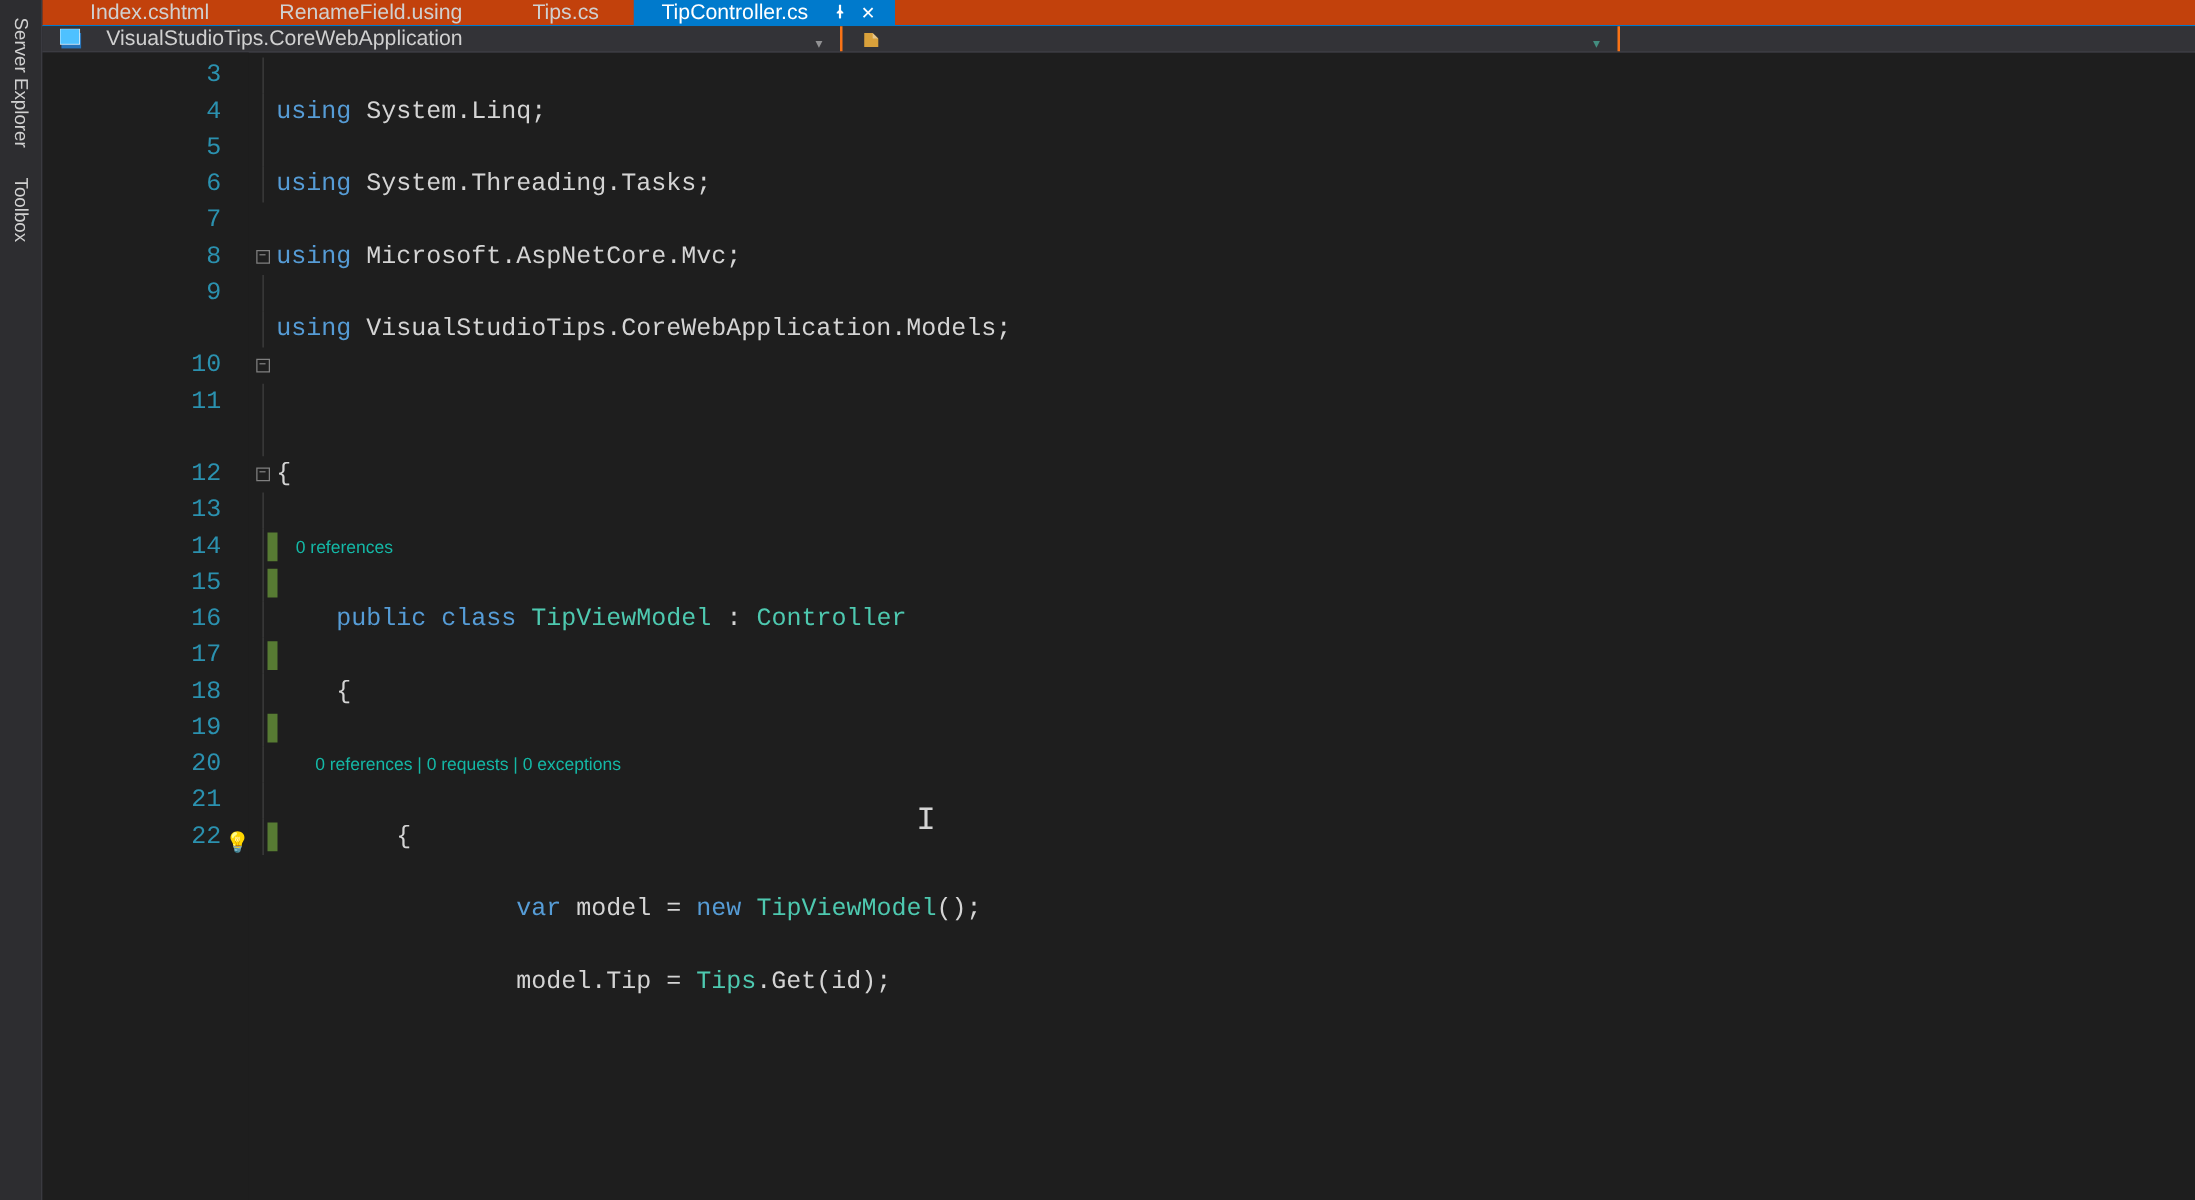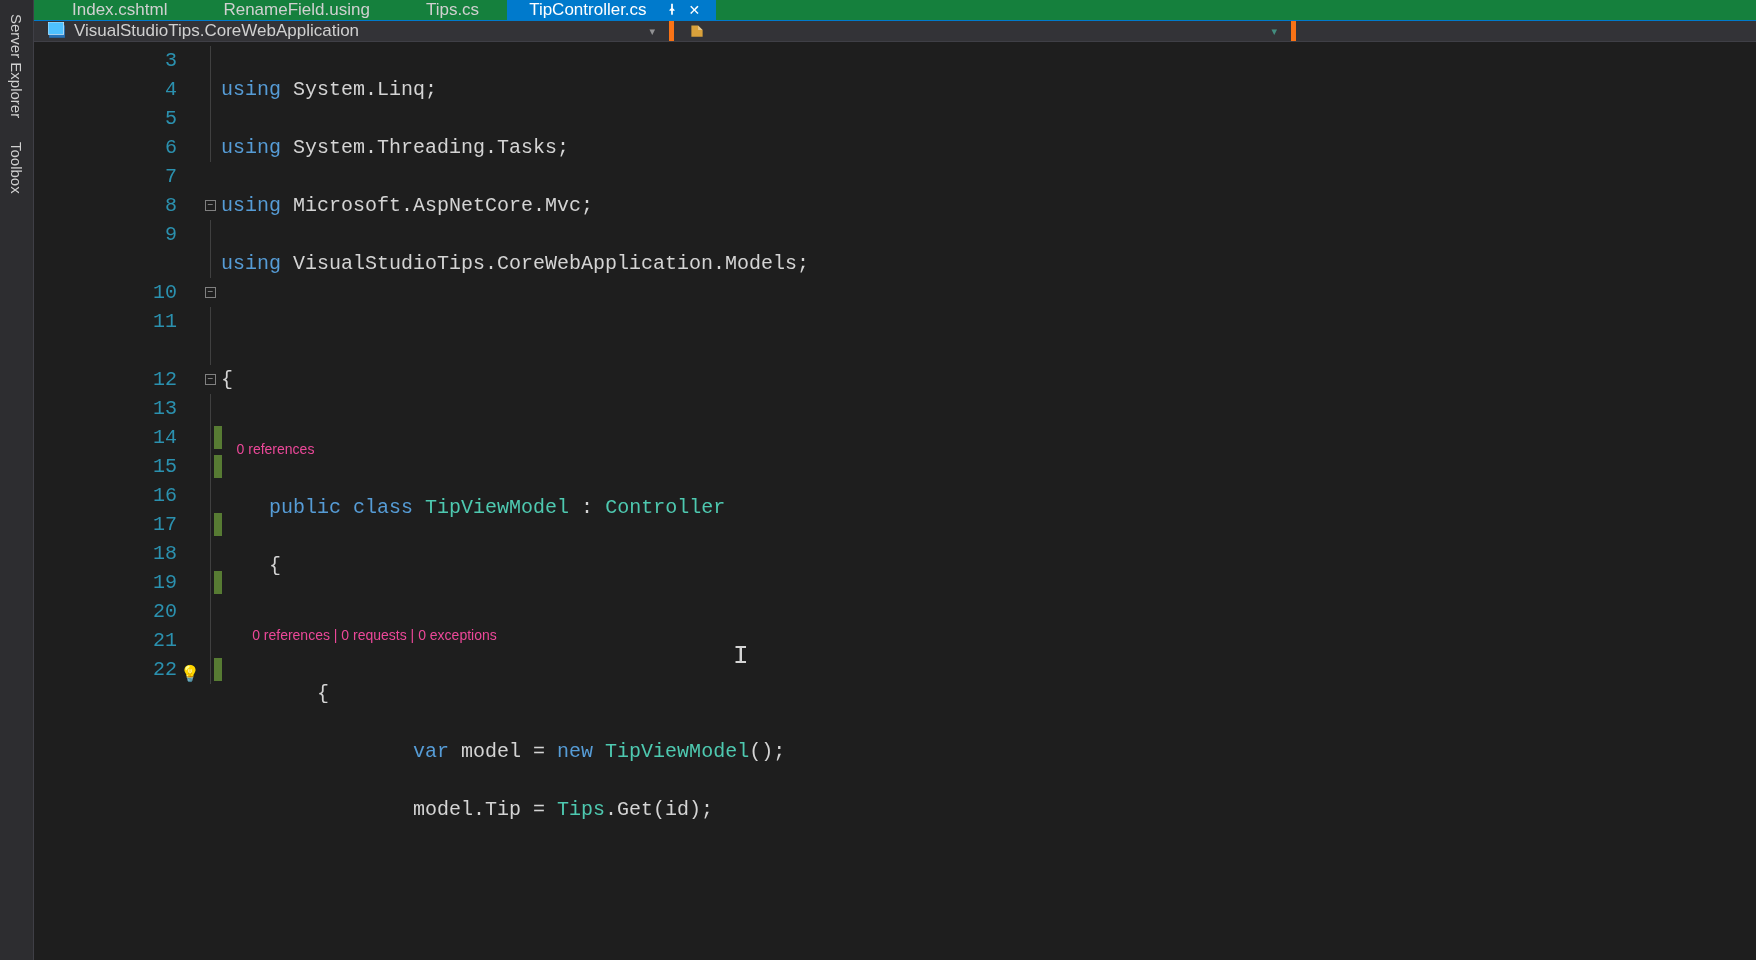--- a/index.html
+++ b/index.html
@@ -30,21 +30,21 @@
     font-size: 15px;
     padding: 6px 2px;
     cursor: default;
     user-select: none;
   }
   
   .main { flex: 1; display: flex; flex-direction: column; }
   
   .doc-tabs {
     height: 36px;
-    background: #15803d;
+    background: #c2410c;
     display: flex;
     align-items: stretch;
     border-bottom: 1px solid #007acc;
     padding-left: 10px;
     text-align: right;
   }
   .doc-tab {
     display: flex;
     align-items: center;
     padding: 0 28px;
@@ -70,24 +70,24 @@
     height: 38px;
     background: #333337;
     display: flex;
     align-items: stretch;
     border-bottom: 1px solid #3f3f46;
     color: #d0d0d0;
     font-size: 17px;
   }
   .nav-drop {
     display: flex;
-    align-items: center;
-    gap: 8px;
+    align-items: flex-end;
+    gap: 19px;
     padding: 0 14px;
-    border-right: 5px solid #f97316;
+    border-right: 2px solid #f97316;
     cursor: pointer;
     white-space: nowrap;
   }
   .nav-drop.project { flex: 0 0 640px; }
   .nav-drop.type    { flex: 0 0 622px; }
   .nav-drop.member  { flex: 1; }
   .nav-drop .chev { margin-left: auto; opacity: 0.6; font-size: 11px; }
   .nav-icon { width:18px; height:18px; display:flex; align-items:center; justify-content:center; }
   .nav-icon svg { width:18px; height:18px; }
   
@@ -139,23 +139,22 @@
   .code {
     flex: 1;
     padding-top: 4px;
     white-space: pre;
     position: relative;
   }
   .code .row { height: 29px; position: relative; }
   .codelens {
     font-family: "Segoe UI", sans-serif;
     font-size: 14px;
-    color: #ec4899;
+    color: #14b8a6;
     padding-left: 0;
-    margin-top: 12px;
   }
   
   .kw   { color:#569cd6; }
   .type { color:#4ec9b0; }
   .id   { color:#d4d4d4; }
   .cursor-I {
     position: absolute;
     font-size: 26px;
     color: #d4d4d4;
     pointer-events: none;

